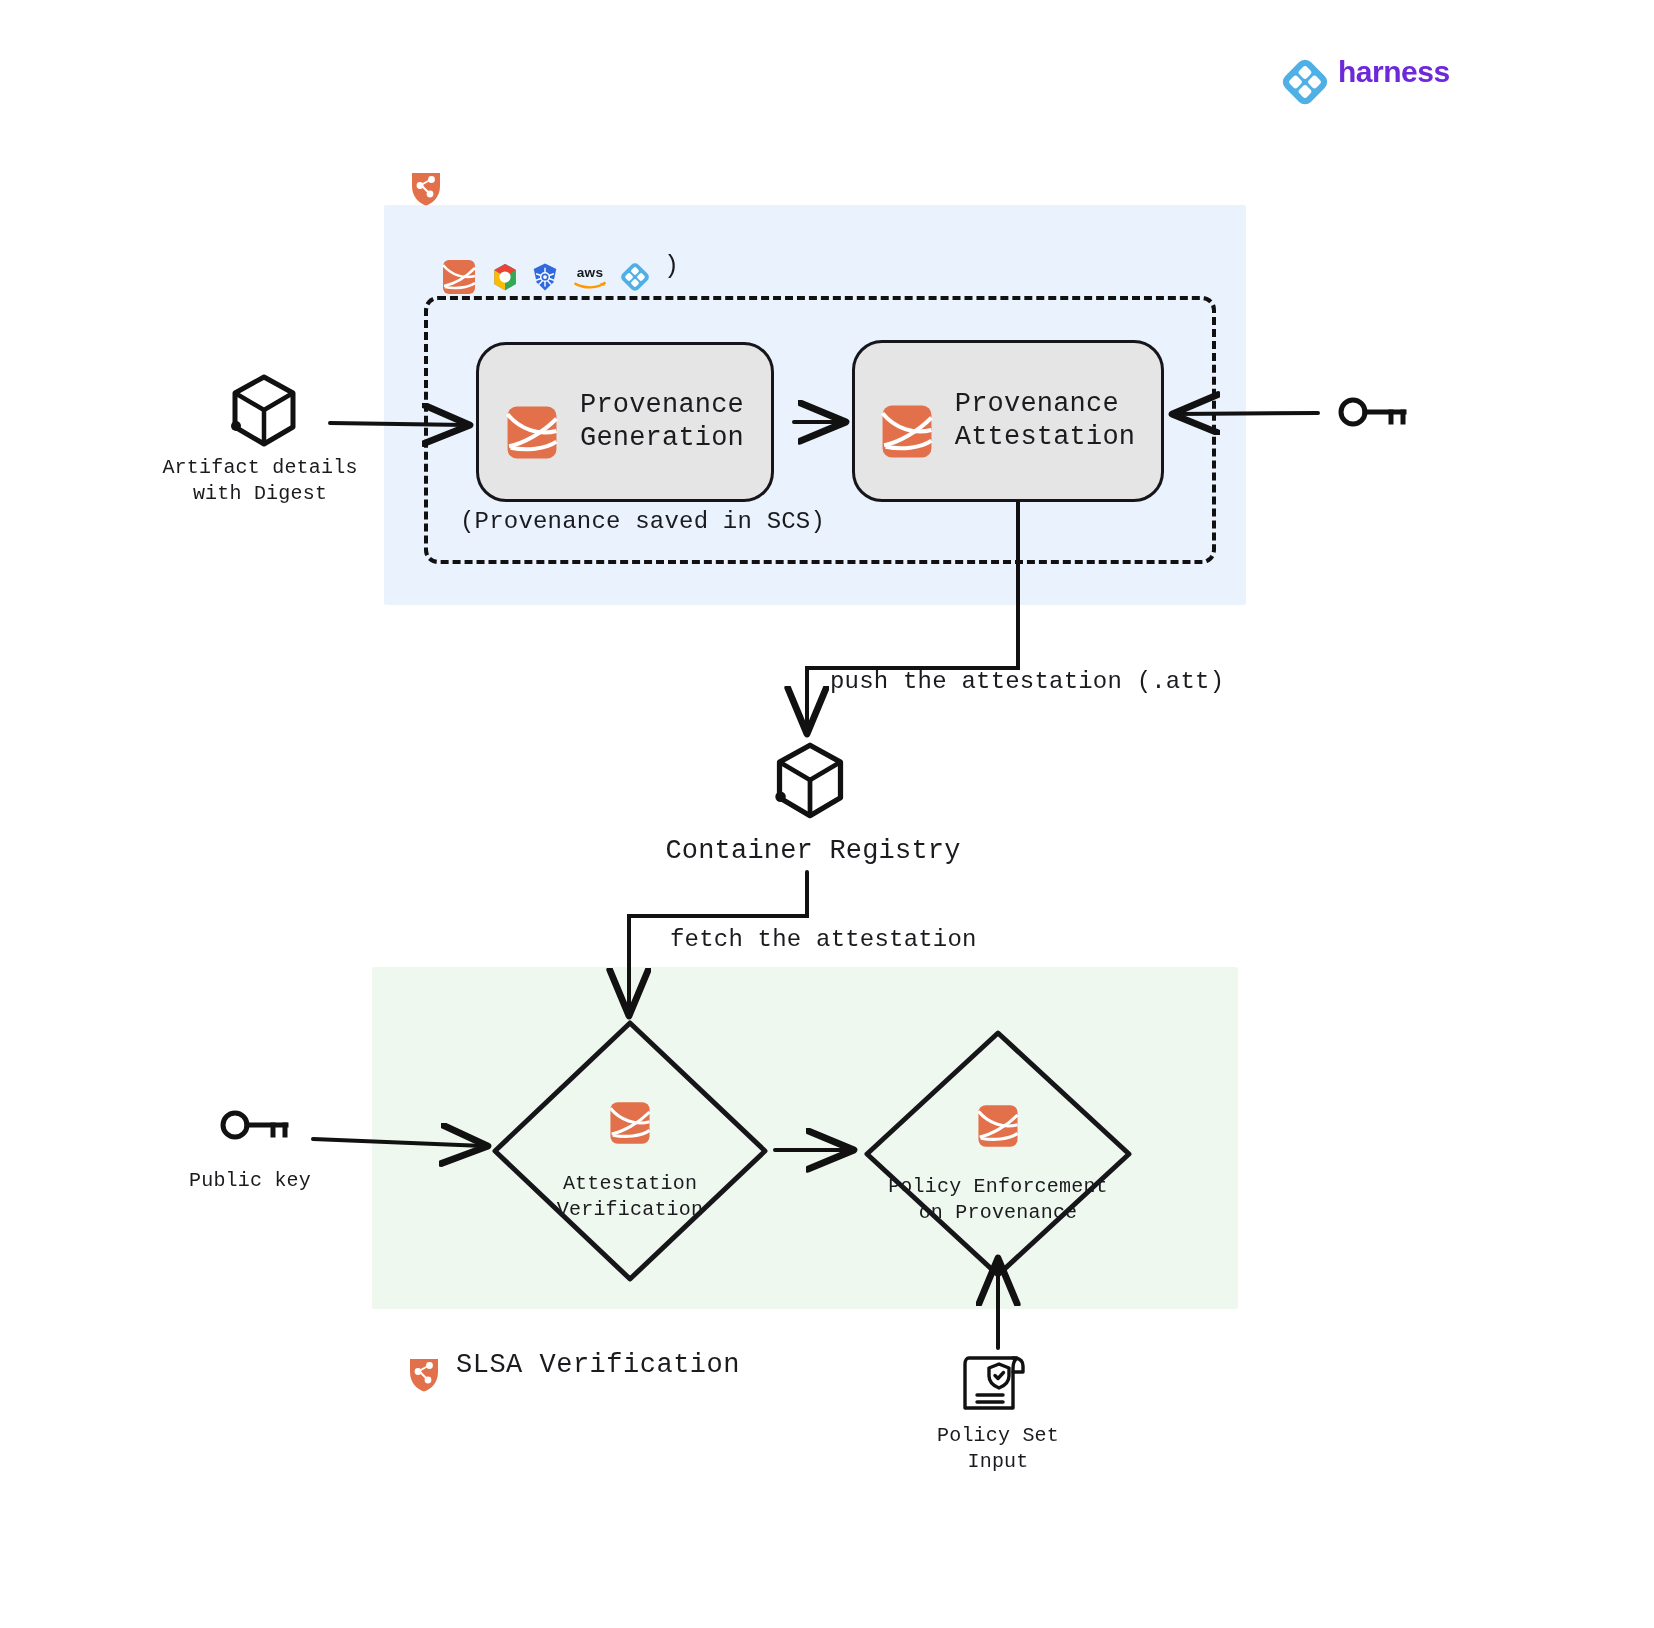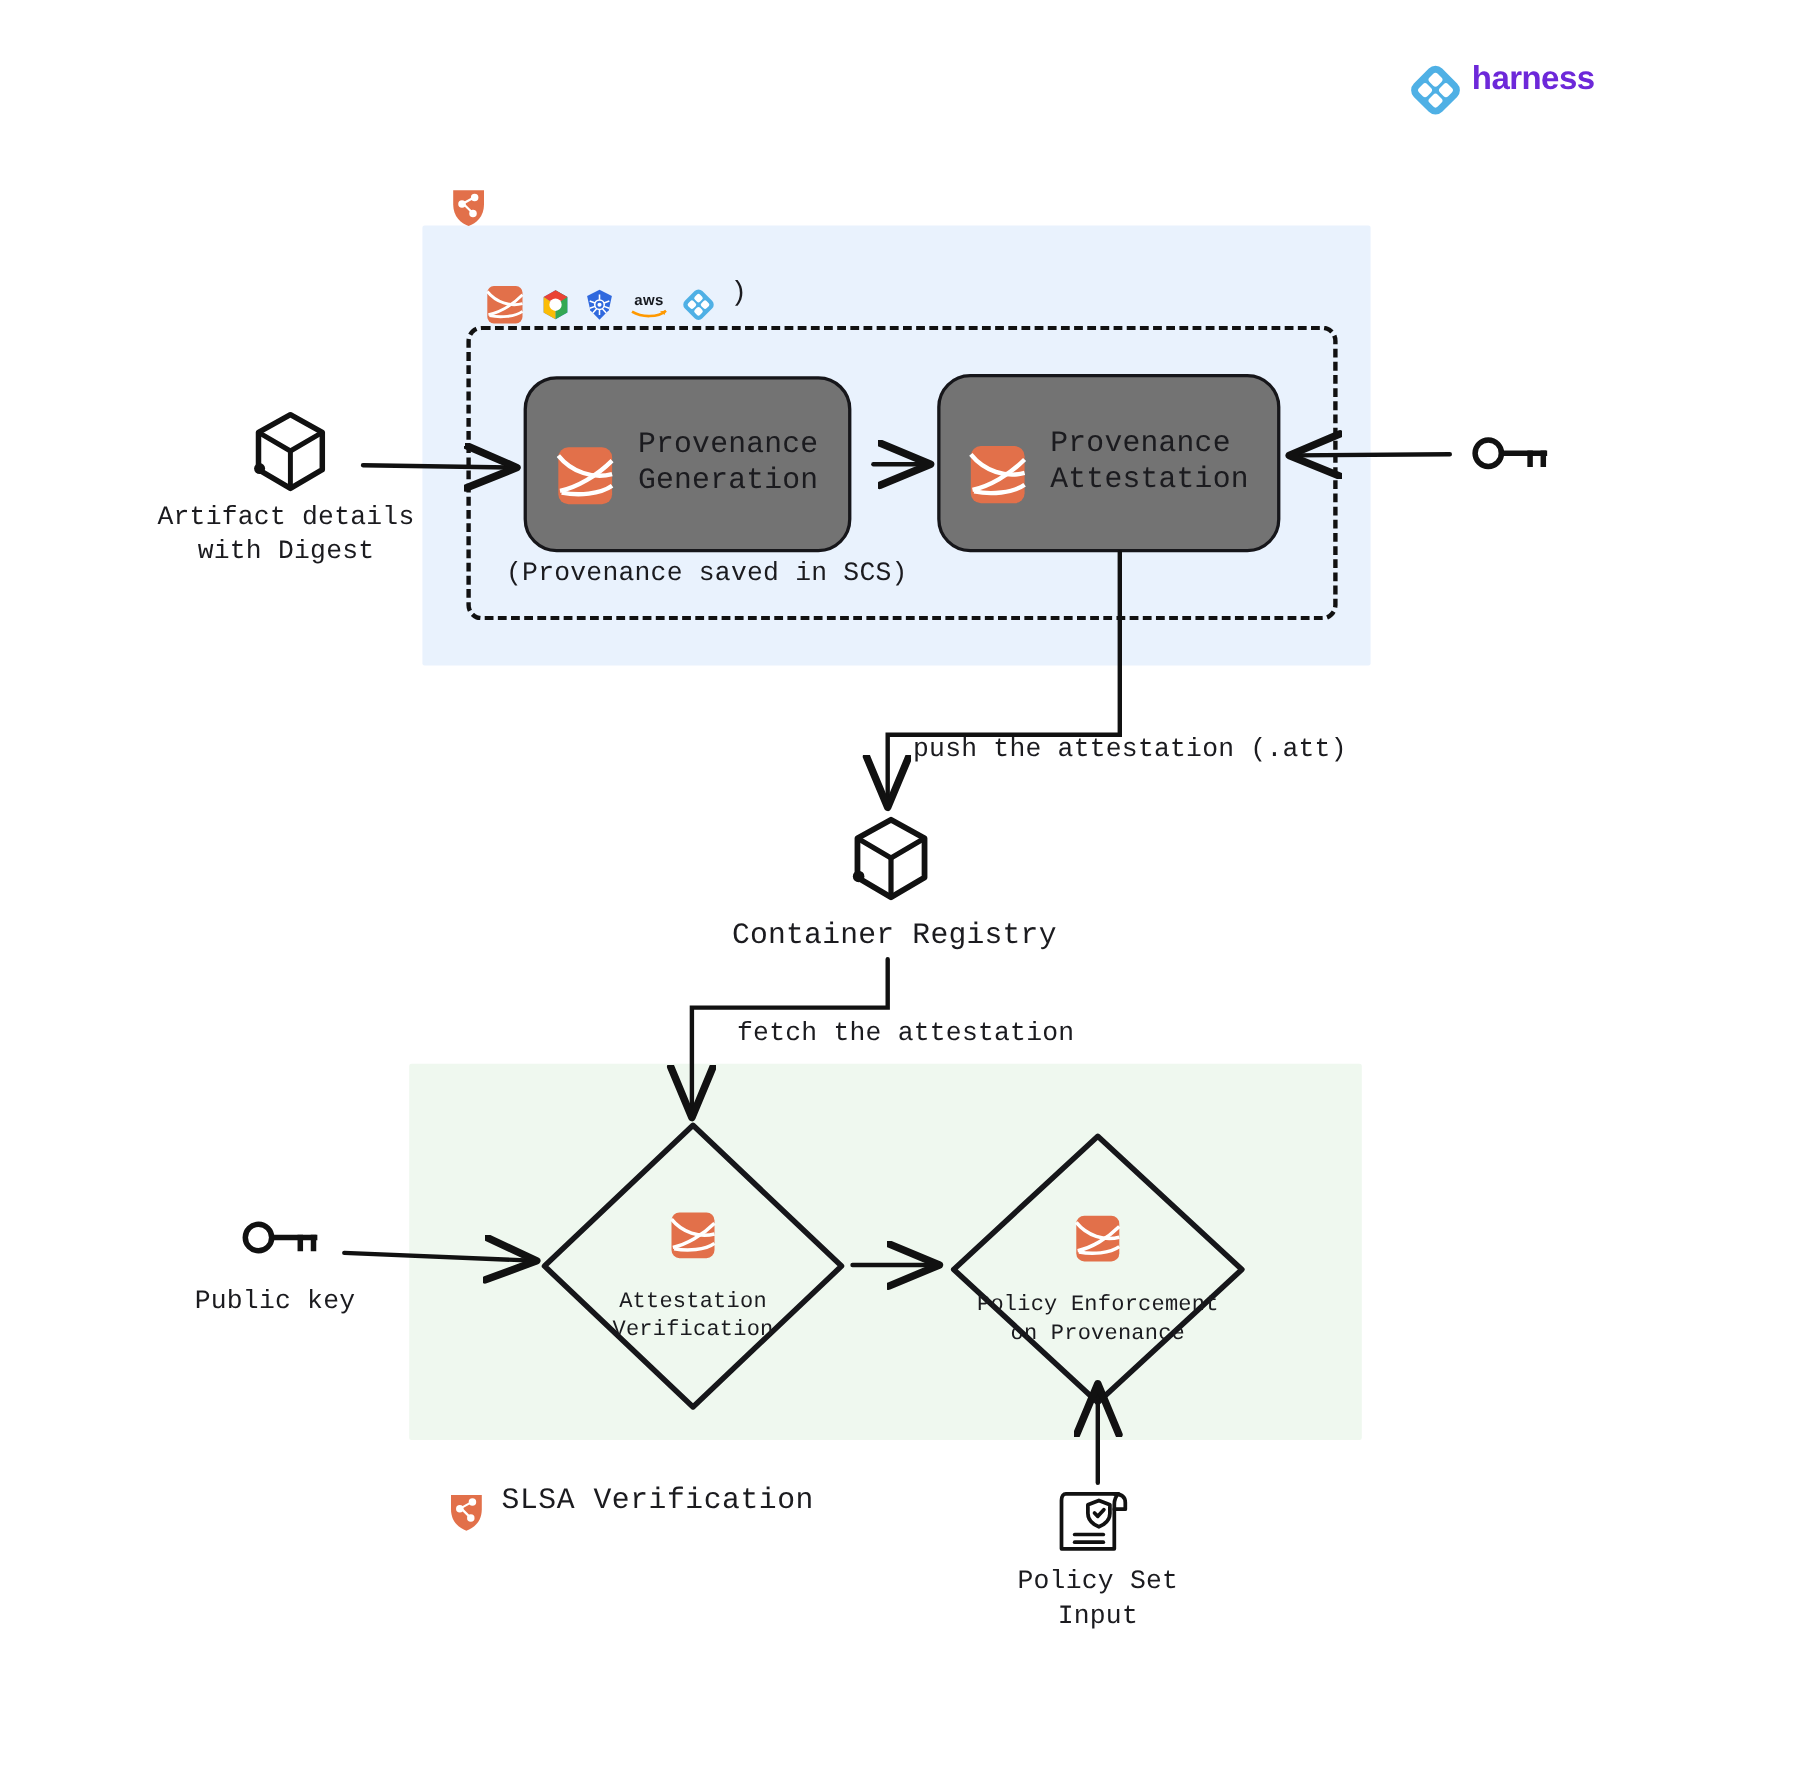--- a/index.html
+++ b/index.html
@@ -61,21 +61,21 @@
 
   
   #dashed-box {
     left: 424px; top: 296px; width: 792px; height: 268px;
     border: 4px dashed #111;
     border-radius: 14px;
   }
 
   
   .proc-box {
-    background: #737373;
+    background: #e5e5e5;
     border: 3.5px solid #16161a;
     border-radius: 30px;
     display: flex; align-items: center; justify-content: center;
     gap: 22px;
     padding: 0 26px;
   }
   #box-prov-gen { left: 476px; top: 342px; width: 298px; height: 160px; }
   #box-prov-att { left: 852px; top: 340px; width: 312px; height: 162px; }
   .proc-label {
     font-size: 27px; line-height: 1.22; letter-spacing: 0.2px;
@@ -97,21 +97,21 @@
   }
   .diamond-label {
     font-size: 20px; line-height: 1.3; text-align: center;
     white-space: pre-line; letter-spacing: 0.2px;
   }
   #diamond-attest { left: 490px; top: 1018px; width: 280px; height: 266px; }
   #diamond-policy { left: 862px; top: 1028px; width: 272px; height: 252px; }
 
   
   .node-label {
-    text-align: center; font-size: 24px; line-height: 1.3;
+    text-align: center; font-size: 20px; line-height: 1.3;
     white-space: pre-line; letter-spacing: 0.2px;
   }
   #label-artifact { left: 140px; top: 455px; width: 240px; }
   #label-private-key { left: 1270px; top: 443px; width: 210px; font-size: 22px; }
   #label-public-key { left: 150px; top: 1168px; width: 200px; }
   #label-container-registry { left: 648px; top: 834px; width: 330px; font-size: 27px; }
   #label-policy-set { left: 890px; top: 1423px; width: 216px; }
 
   
   .edge-label {

